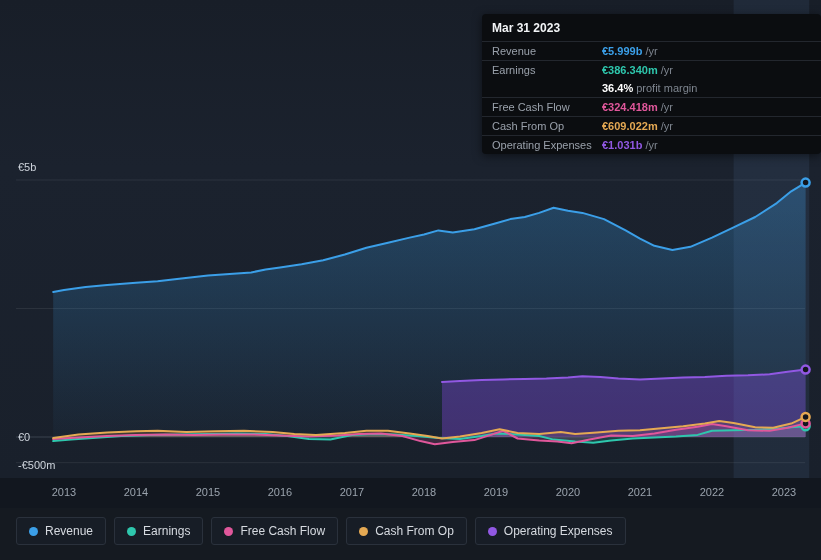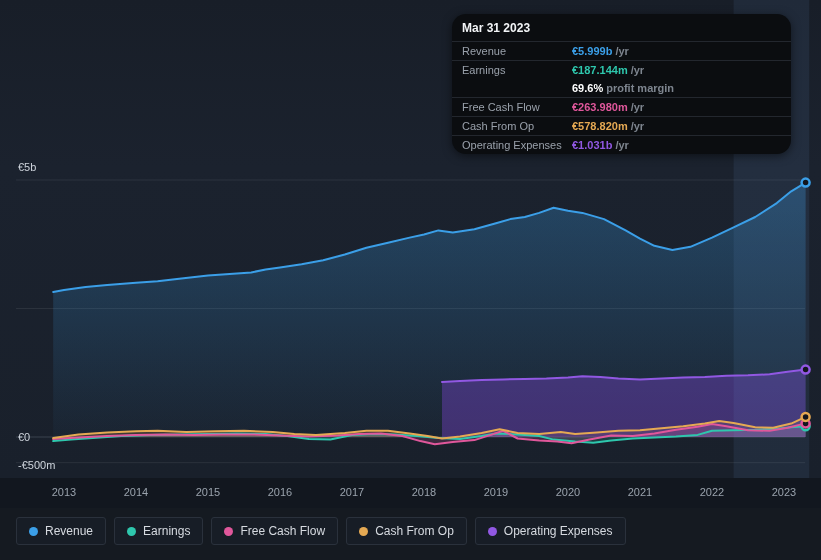--- a/index.html
+++ b/index.html
@@ -16,38 +16,38 @@
     position: absolute; left: 0; top: 0; width: 821px; height: 478px;
     background: linear-gradient(180deg, #181e28 0%, #1b222e 35%, #19202b 100%);
   }
   #axis-strip {
     position: absolute; left: 0; top: 478px; width: 821px; height: 30px;
     background: #12171f;
   }
   #chart-svg { position: absolute; left: 0; top: 0; }
   
   #tooltip {
-    position: absolute; left: 452px; top: 14px; width: 339px;
-    background: #0b0d10; border-radius: 14px;
+    position: absolute; left: 482px; top: 14px; width: 339px;
+    background: #0b0d10; border-radius: 4px;
     color: #9aa1ab; font-size: 11px;
     box-shadow: 0 2px 10px rgba(0,0,0,0.5);
   }
   .tt-header {
     padding: 7px 10px 6px 10px;
     color: #f2f4f6; font-weight: bold; font-size: 12px;
     border-bottom: 1px solid #23272e;
   }
   .tt-row {
     display: flex; align-items: center;
     padding: 3px 10px; min-height: 17px;
   }
   .tt-row.bordered { border-top: 1px solid #23272e; }
   .tt-label { flex: 0 0 110px; color: #9aa1ab; }
   .tt-value { font-weight: bold; }
-  .tt-suffix { color: #7e858f; margin-left: 3px; font-weight: bold; }
+  .tt-suffix { color: #7e858f; margin-left: 3px; font-weight: normal; }
   .tt-margin-value { color: #ffffff; font-weight: bold; }
   
   #legend {
     position: absolute; left: 16px; top: 517px;
     display: flex; gap: 8px;
   }
   .legend-item {
     display: flex; align-items: center; gap: 7px;
     background: #171d26; border: 1px solid #2a313c; border-radius: 3px;
     padding: 6px 12px; height: 28px;
@@ -110,39 +110,39 @@
     <div class="tt-header">Mar 31 2023</div>
 
     <div class="tt-row">
       <span class="tt-label">Revenue</span>
       <span class="tt-value" style="color: rgb(59, 159, 232);">€5.999b</span>
       <span class="tt-suffix">/yr</span>
     </div>
 
     <div class="tt-row bordered">
       <span class="tt-label">Earnings</span>
-      <span class="tt-value" style="color: rgb(46, 199, 173);">€187.144m</span>
+      <span class="tt-value" style="color: rgb(46, 199, 173);">€386.340m</span>
       <span class="tt-suffix">/yr</span>
     </div>
 
     <div class="tt-row">
       <span class="tt-label"></span>
-      <span class="tt-margin-value">69.6%</span>
+      <span class="tt-margin-value">36.4%</span>
       <span class="tt-suffix">profit margin</span>
     </div>
 
     <div class="tt-row bordered">
       <span class="tt-label">Free Cash Flow</span>
-      <span class="tt-value" style="color: rgb(224, 87, 155);">€263.980m</span>
+      <span class="tt-value" style="color: rgb(224, 87, 155);">€324.418m</span>
       <span class="tt-suffix">/yr</span>
     </div>
 
     <div class="tt-row bordered">
       <span class="tt-label">Cash From Op</span>
-      <span class="tt-value" style="color: rgb(229, 169, 83);">€578.820m</span>
+      <span class="tt-value" style="color: rgb(229, 169, 83);">€609.022m</span>
       <span class="tt-suffix">/yr</span>
     </div>
 
     <div class="tt-row bordered">
       <span class="tt-label">Operating Expenses</span>
       <span class="tt-value" style="color: rgb(145, 88, 227);">€1.031b</span>
       <span class="tt-suffix">/yr</span>
     </div>
   </div>
 

